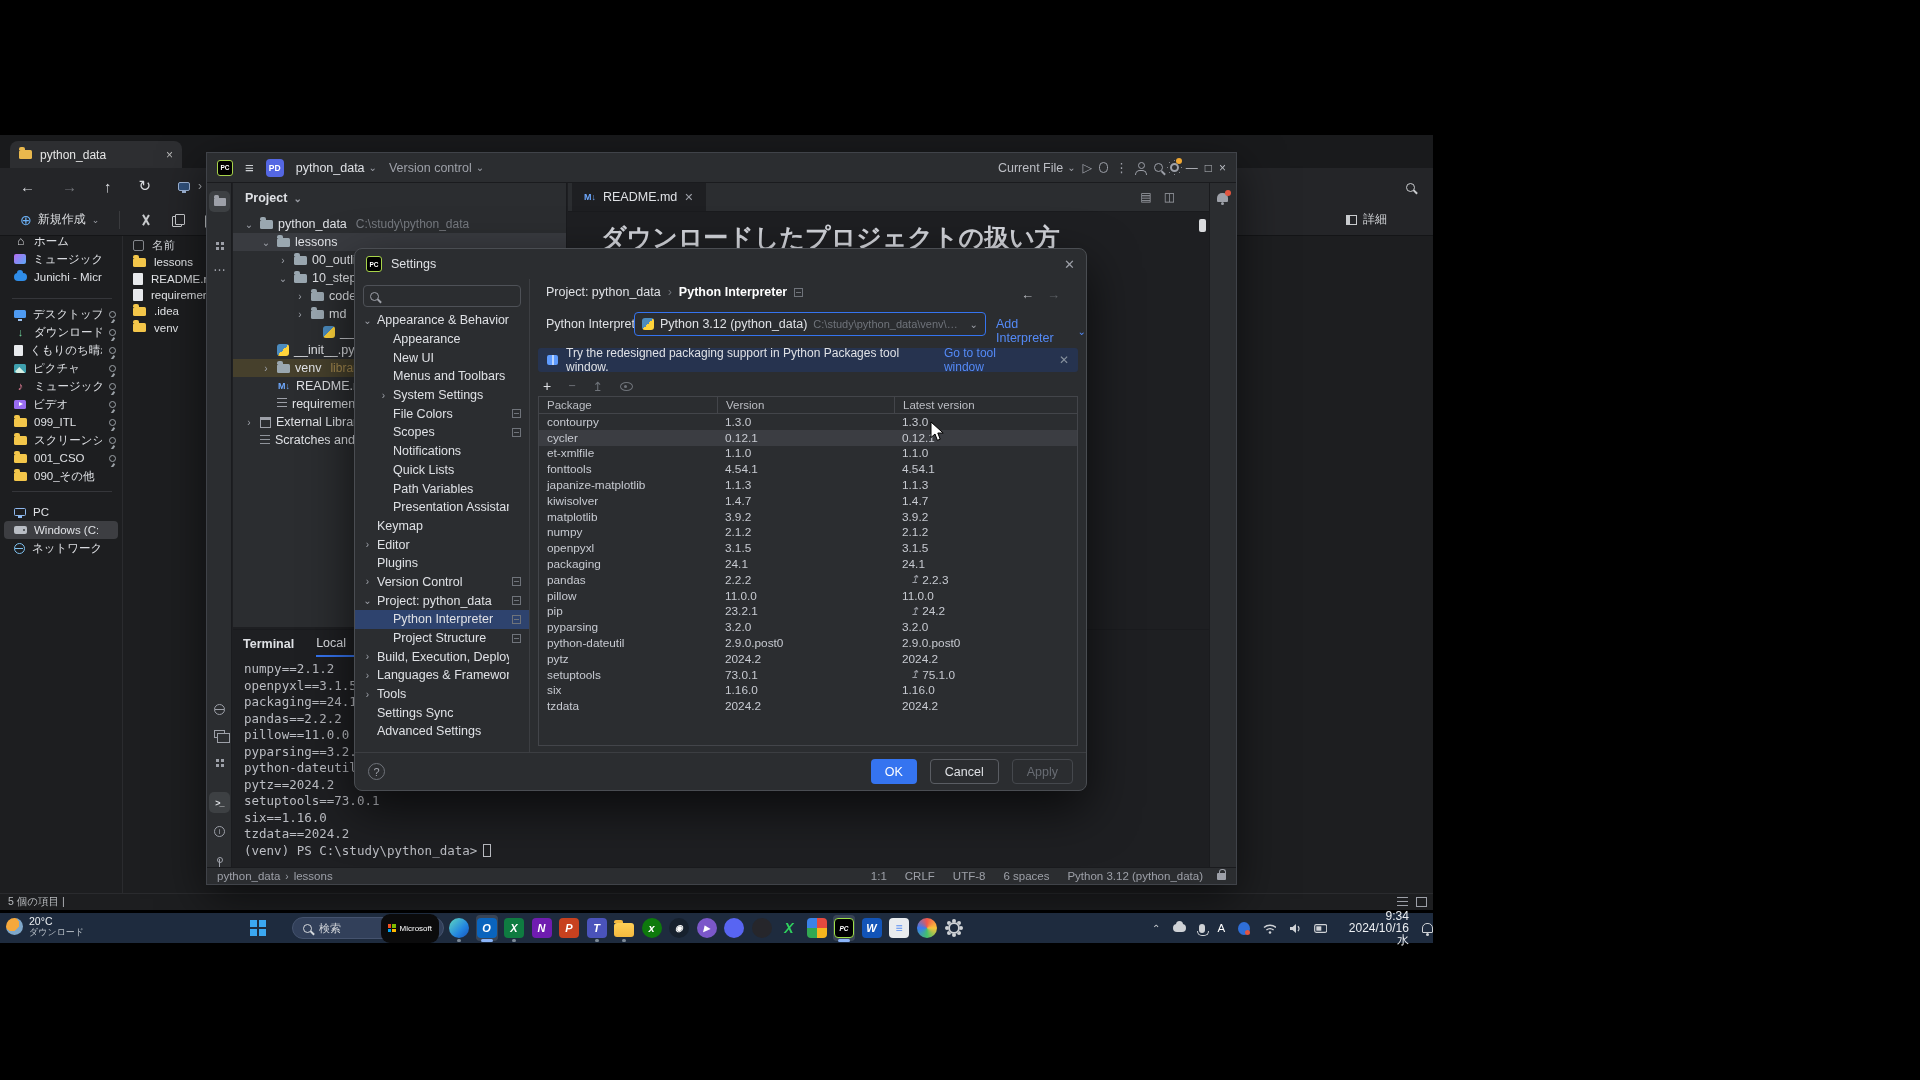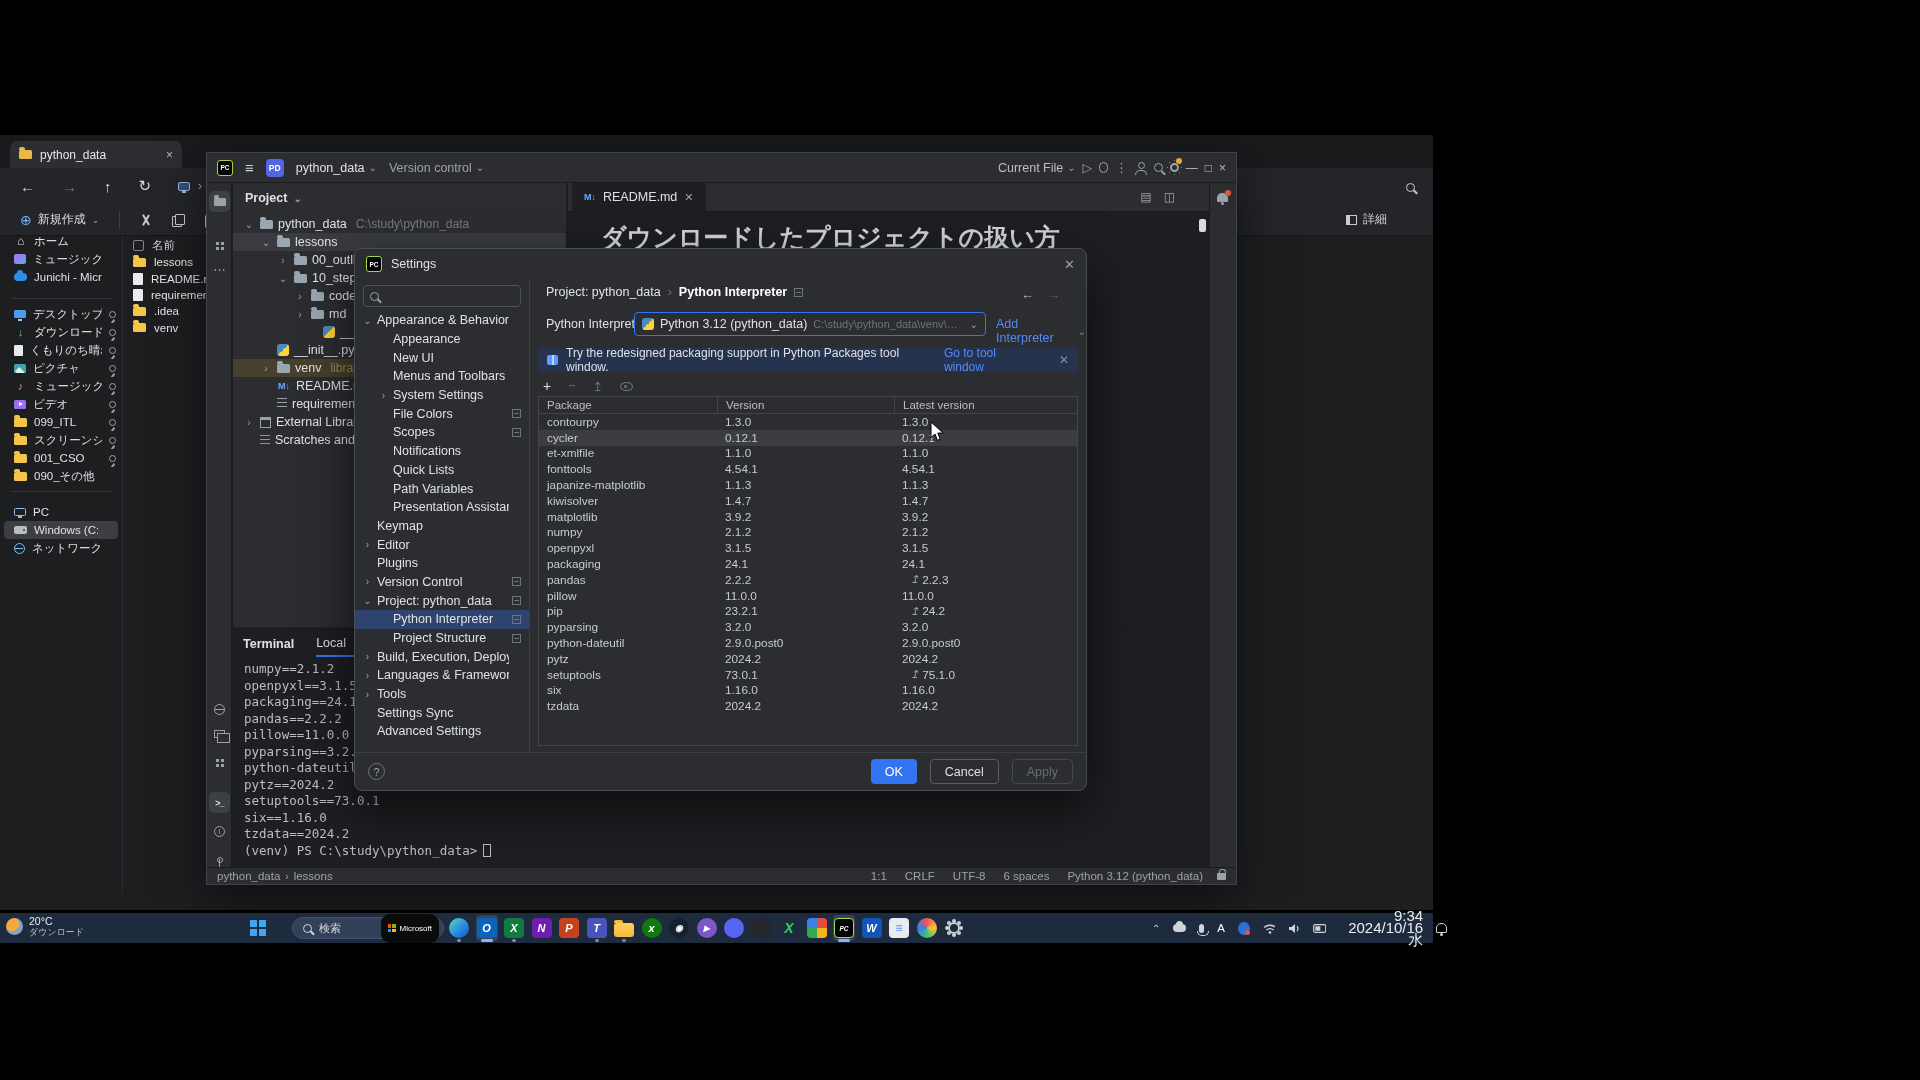--- a/index.html
+++ b/index.html
@@ -280,21 +280,21 @@
     -5px -5px 0 -4px #cfd2d6,5px 5px 0 -4px #cfd2d6,-5px 5px 0 -4px #cfd2d6,5px -5px 0 -4px #cfd2d6;}
   .tray{position:absolute;left:1152px;top:0;height:30px;display:flex;align-items:center;gap:13px;color:#cfd2d6;}
   .tray .chevup{font-size:10px;}
   .tray-cloud{width:14px;height:8px;background:#cfd2d6;border-radius:5px;position:relative;}
   .tray-cloud::before{content:'';position:absolute;left:3px;top:-3px;width:7px;height:7px;border-radius:50%;background:#cfd2d6;}
   .tray-mic{width:6px;height:9px;background:#cfd2d6;border-radius:3px;position:relative;}
   .tray-mic::after{content:'';position:absolute;left:-2px;bottom:-3px;width:10px;height:4px;border:1.2px solid #cfd2d6;border-top:none;border-radius:0 0 5px 5px;}
   .tray-ime{font-size:11.5px;color:#fff;}
   .tray-globe{width:13px;height:13px;border-radius:50%;background:#2f6fd8;position:relative;}
   .tray-globe::after{content:'';position:absolute;right:0;bottom:0;width:5px;height:5px;border-radius:50%;background:#e3553f;}
-  .clock{text-align:right;font-size:15px;color:#eceff2;line-height:12px;}
+  .clock{text-align:right;font-size:12px;color:#eceff2;line-height:12px;}
   .tray-bell{width:12px;height:10px;background:transparent;border:1.3px solid #cfd2d6;border-radius:5px 5px 1px 1px;position:relative;}
   .tray-bell::after{content:'';position:absolute;left:3px;bottom:-4px;width:3px;height:3px;border-radius:50%;background:#cfd2d6;}
 
   
   .overlay{position:absolute;left:1433px;top:0;width:487px;height:1080px;background:#000;z-index:50;}
   .overlay .name{position:absolute;left:22px;top:644px;font-size:19px;color:#dddddd;letter-spacing:2px;}
   .overlay .logo{position:absolute;left:196px;top:478px;}
 </style>
 </head>
 <body>
@@ -474,20 +474,27 @@
           </div>
 
           <div class="file-row">
             <span class="fic folder"></span>
             <span>venv</span>
           </div>
 
       </div>
     </div>
 
+    <div class="exp-status">
+      <span>5 個の項目 |</span>
+      <span class="views">
+        <span class="view-ic lines"></span>
+        <span class="view-ic"></span>
+      </span>
+    </div>
   </section>
 
   <section class="pycharm">
     <div class="pc-title">
       <span class="pc-logo">PC</span>
       <span class="ham">≡</span>
       <span class="pd-badge">PD</span>
       <span class="widget">
         <span>python_data</span>
           <span class="chev">⌄</span>

